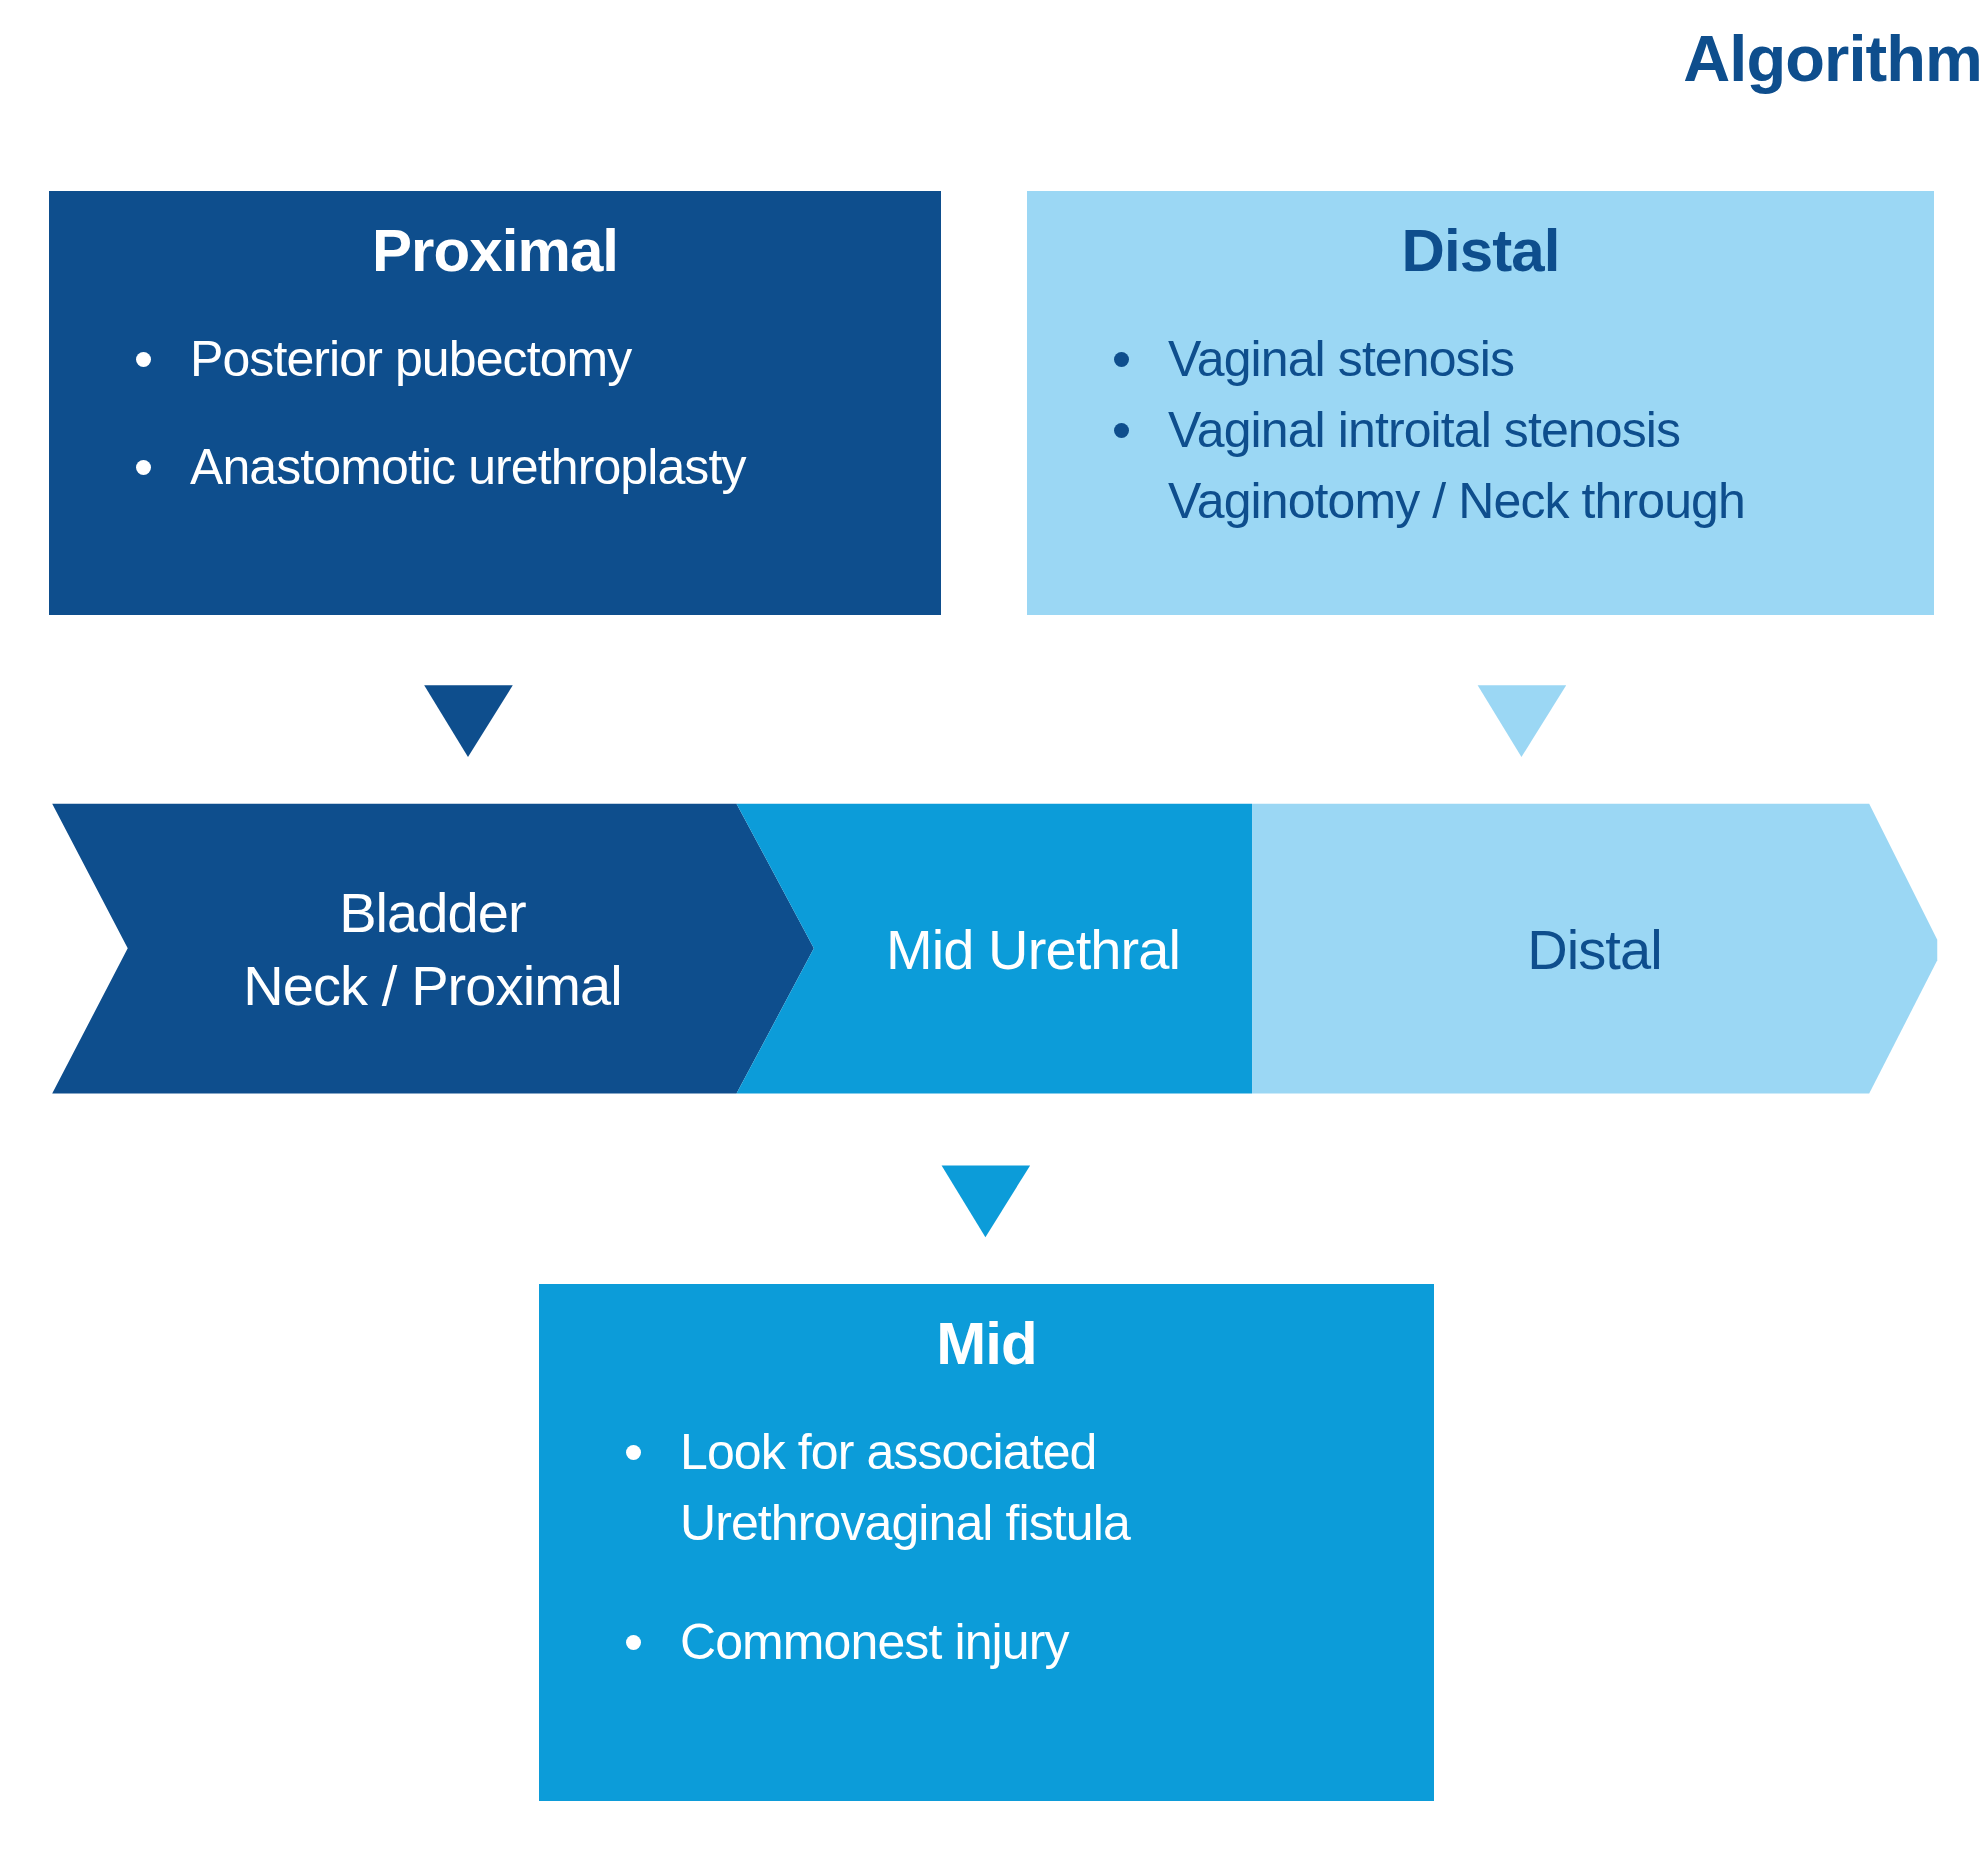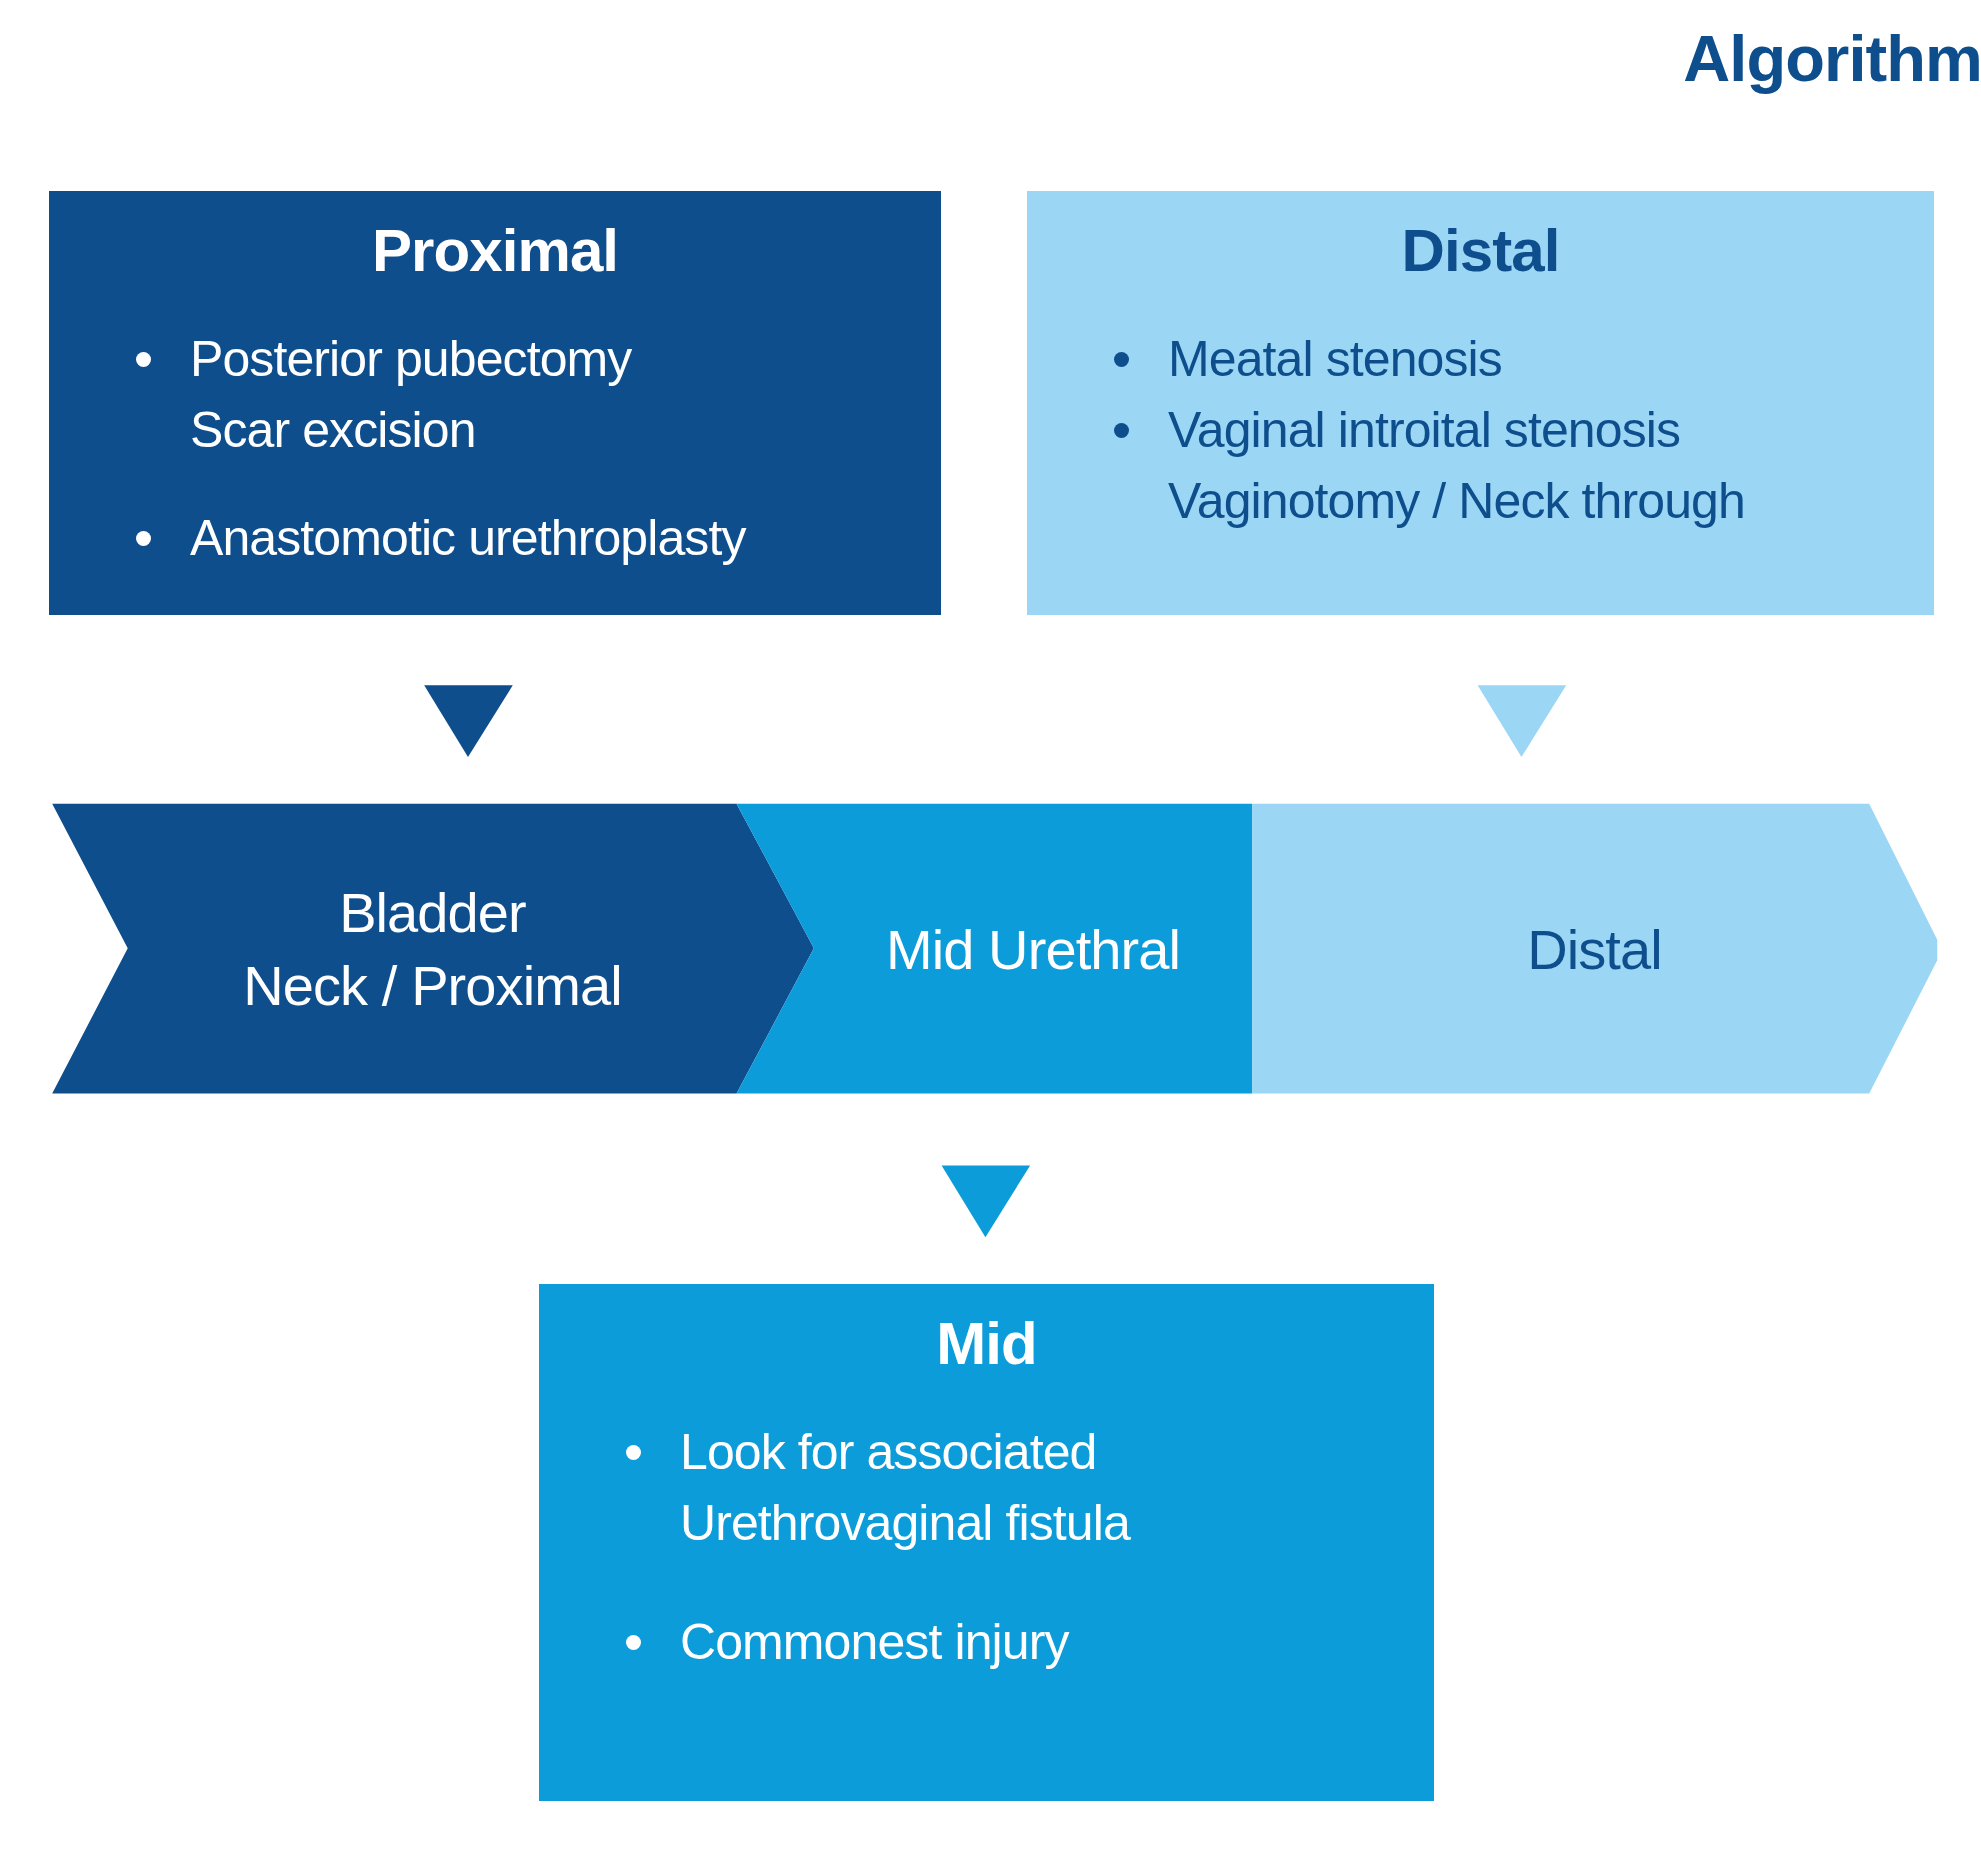--- a/index.html
+++ b/index.html
@@ -138,36 +138,33 @@
 
   <div class="diagram-title">Algorithm</div>
 
   <div class="box box-proximal">
     <h2>Proximal</h2>
     <ul>
       <li>
         <span class="dot"></span>
         <span>Posterior pubectomy</span>
       </li>
-      <li>
-        <span>Scar excision</span>
-      </li>
       <li class="para">
         <span class="dot"></span>
         <span>Anastomotic urethroplasty</span>
       </li>
     </ul>
   </div>
 
   <div class="box box-distal">
     <h2>Distal</h2>
     <ul>
       <li>
         <span class="dot"></span>
-        <span>Meatal stenosis</span>
+        <span>Vaginal stenosis</span>
       </li>
       <li>
         <span class="dot"></span>
         <span>Vaginal introital stenosis</span>
       </li>
       <li>
         <span>Vaginotomy / Neck through</span>
       </li>
     </ul>
   </div>

